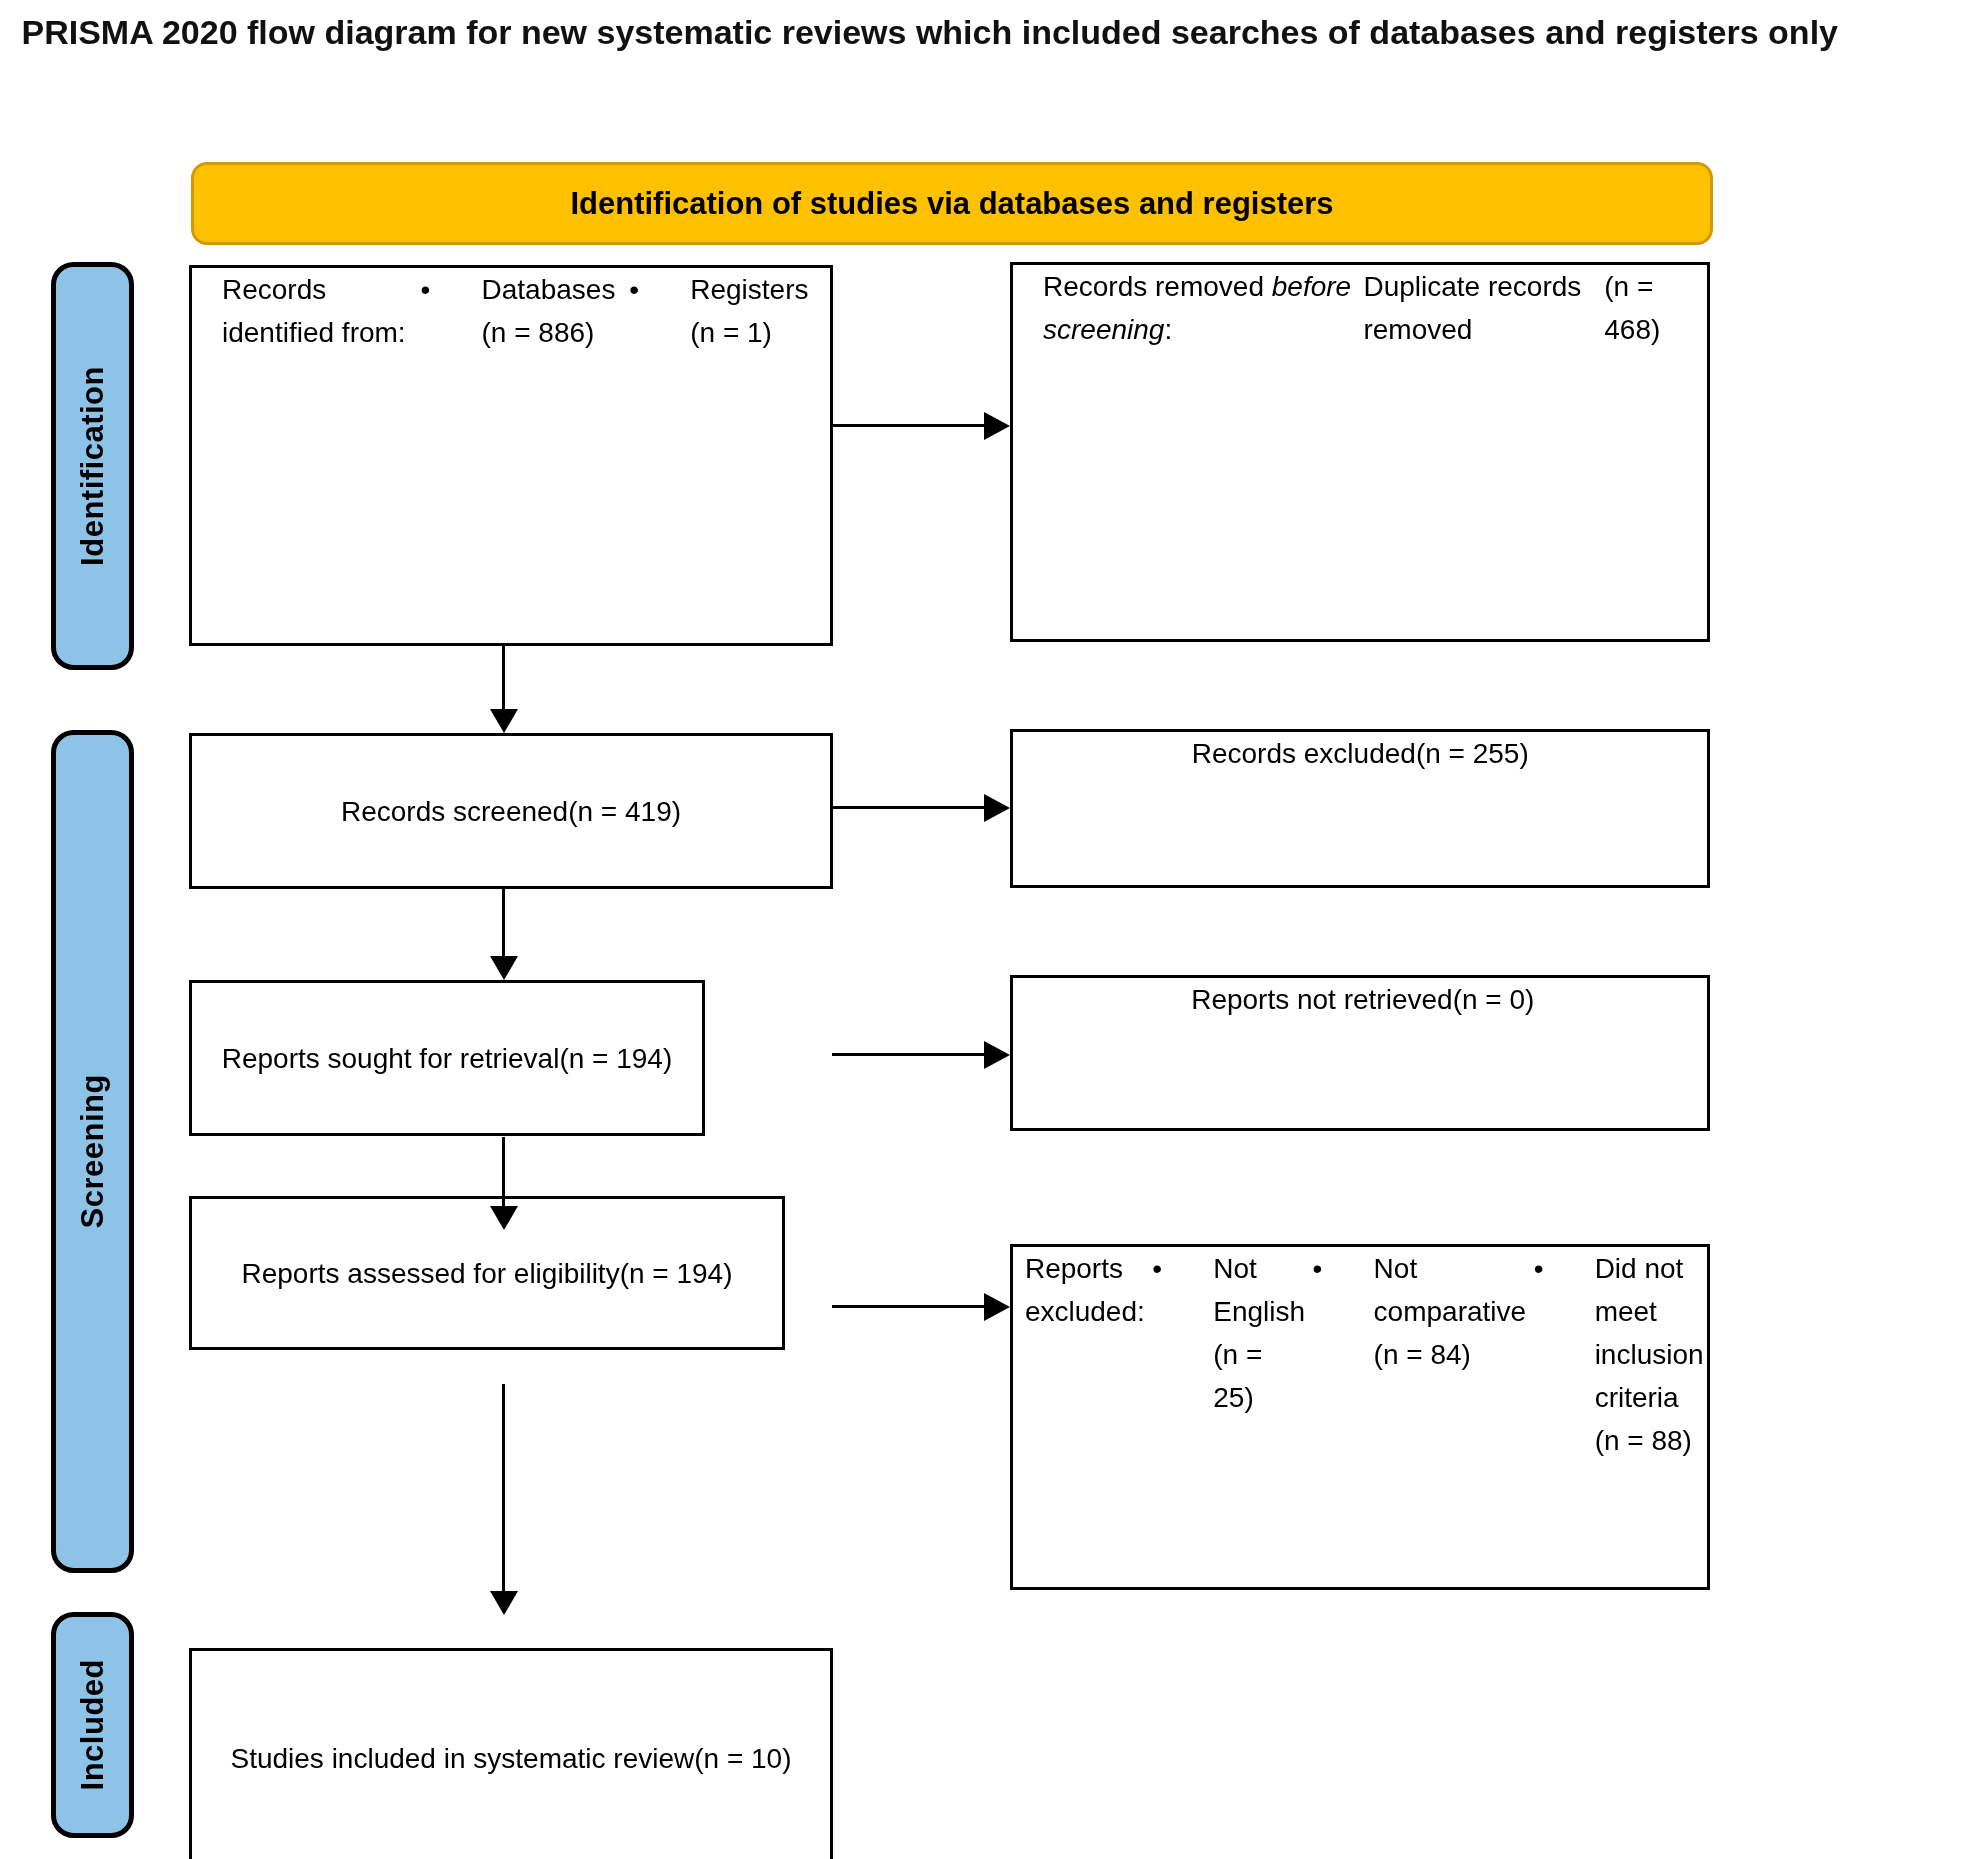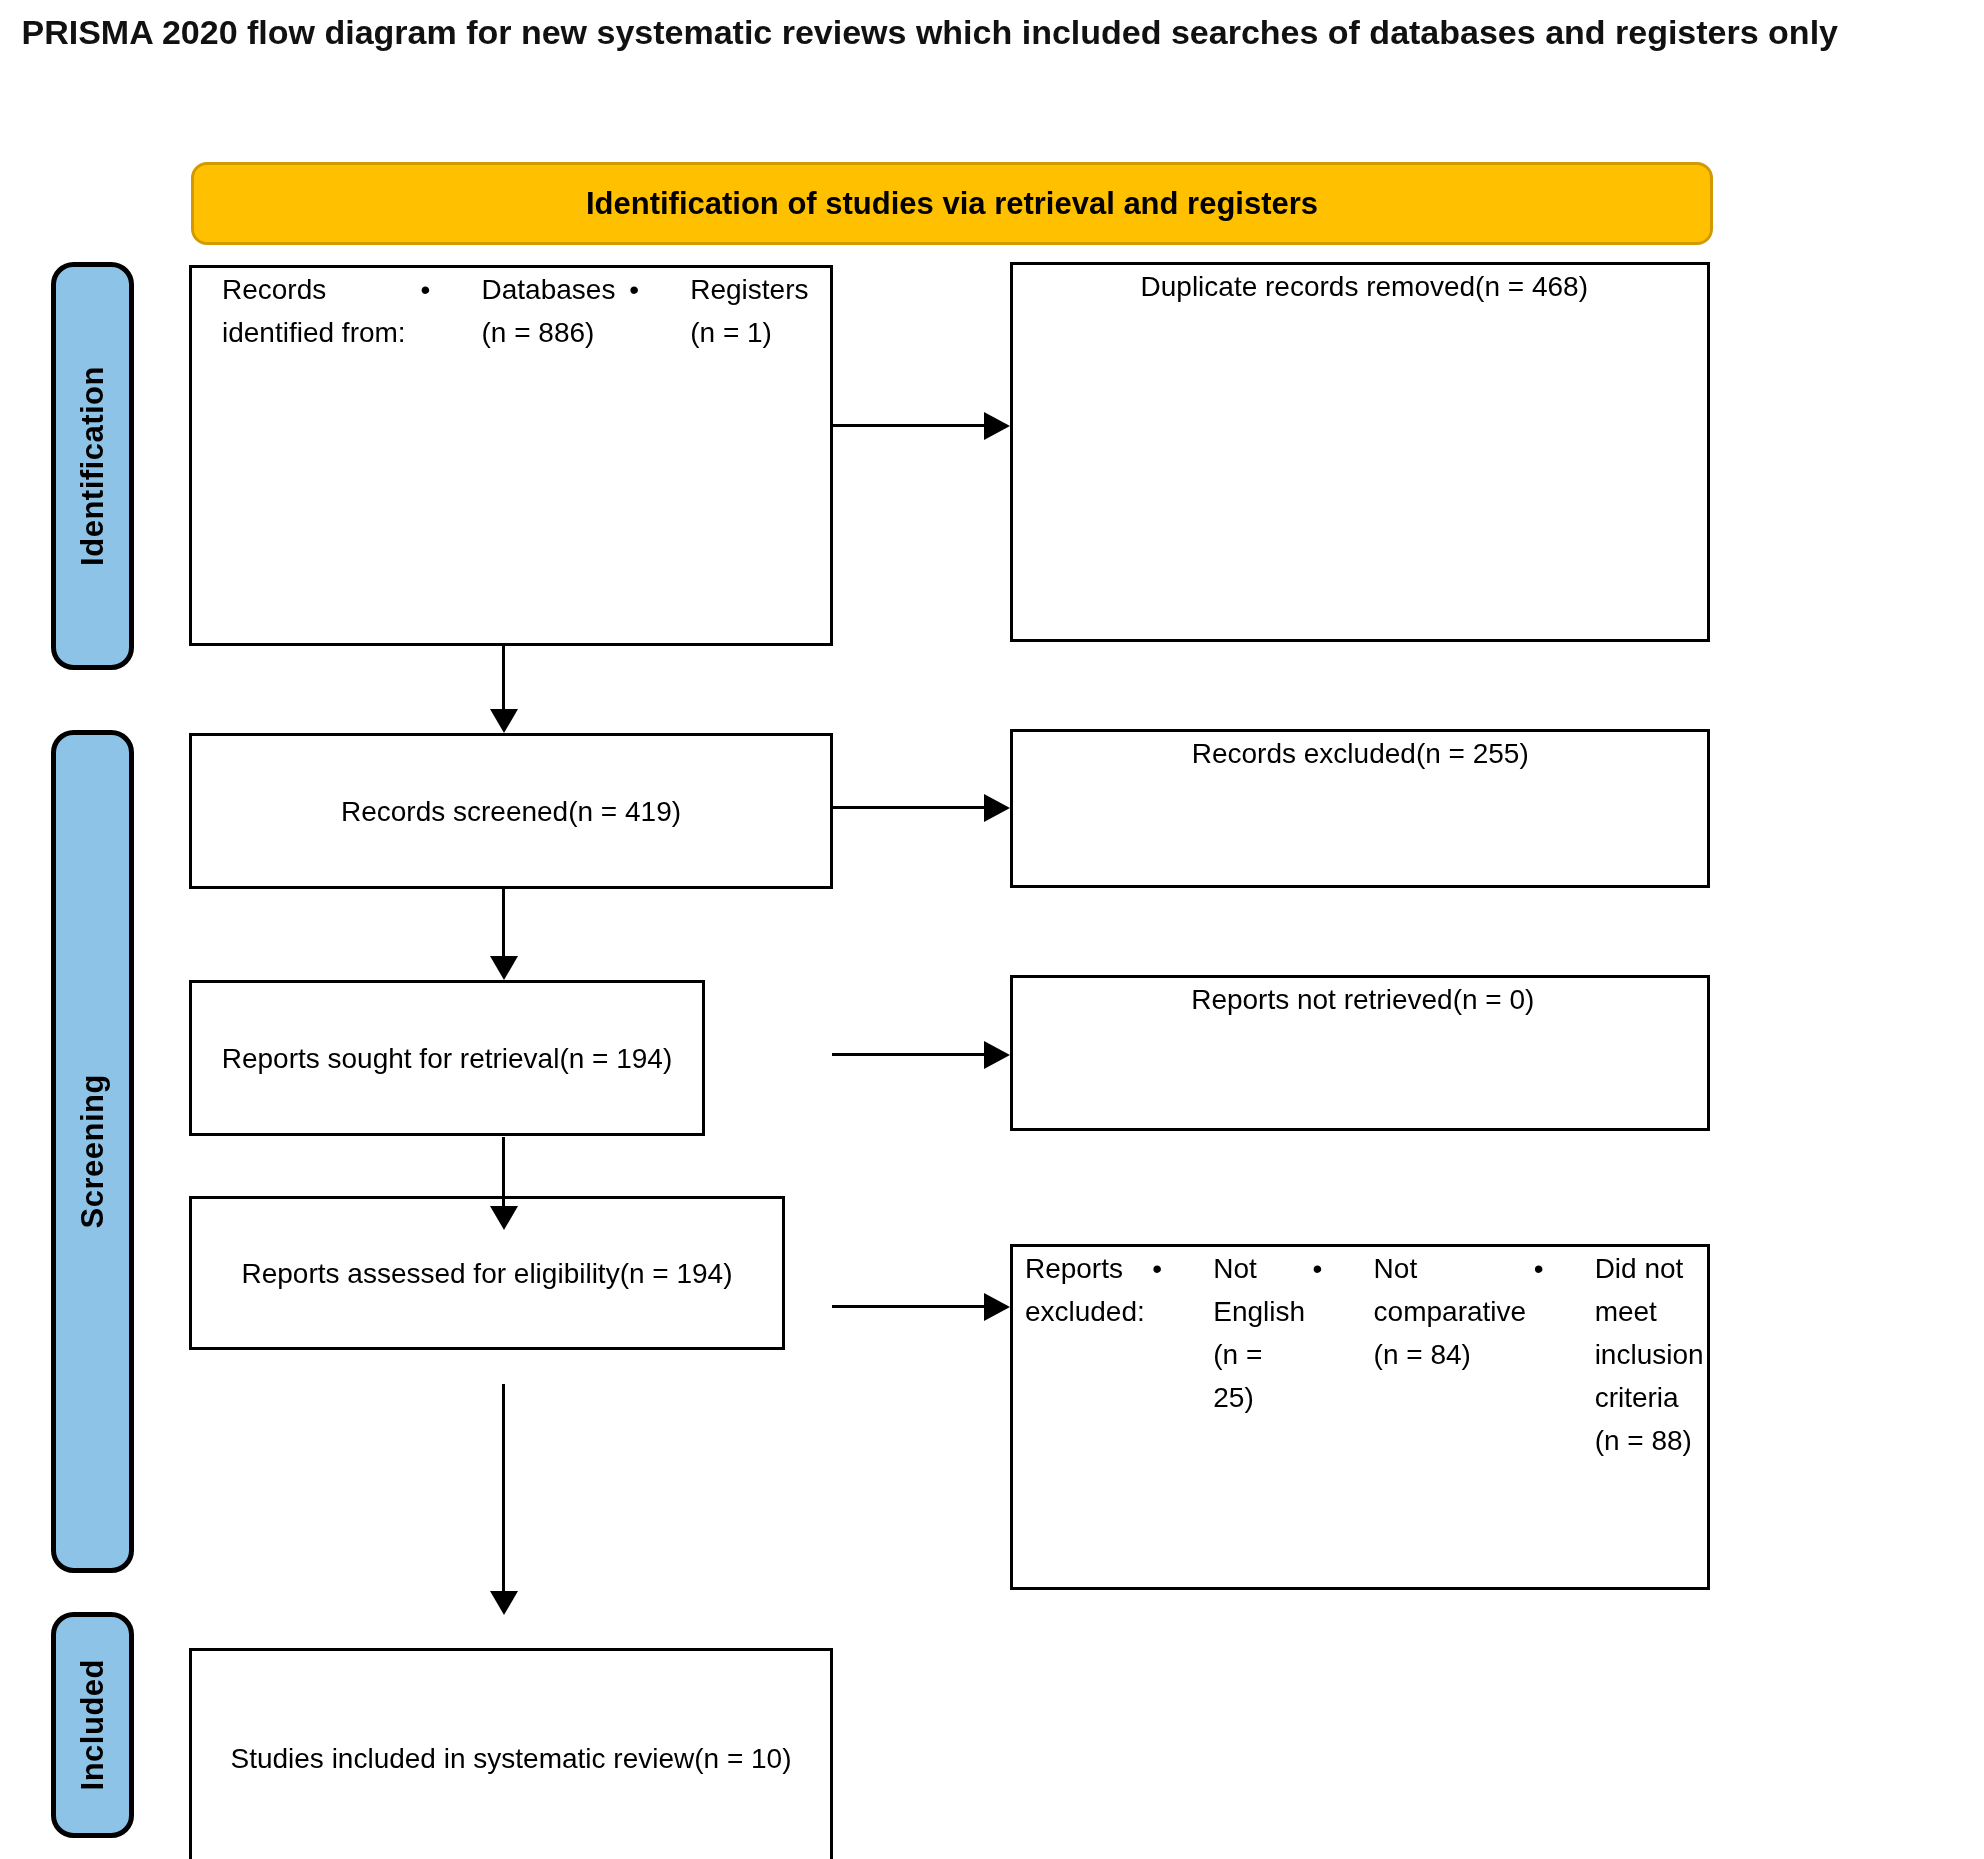--- a/index.html
+++ b/index.html
@@ -96,21 +96,21 @@
   em { font-style: italic; }
 </style>
 </head>
 <body>
 
 <div class="page">
 
   <h1 class="title">PRISMA 2020 flow diagram for new systematic reviews which included searches of databases and registers only</h1>
 
   <div class="banner" style="background-color: rgb(255, 192, 0);">
-    <span>Identification of studies via retrieval and registers</span>
+    <span>Identification of studies via databases and registers</span>
   </div>
 
   <div class="stage" style="top: 262px; height: 408px; background-color: rgb(142, 195, 232);">
     <span class="stage-text">Identification</span>
   </div>
   <div class="stage" style="top: 730px; height: 843px; background-color: rgb(142, 195, 232);">
     <span class="stage-text">Screening</span>
   </div>
   <div class="stage" style="top: 1612px; height: 226px; background-color: rgb(142, 195, 232);">
     <span class="stage-text">Included</span>
@@ -122,20 +122,21 @@
       <span class="bullet-dot">•</span>
       <span>Databases (n = 886)</span>
     </div>
     <div class="bullet-row">
       <span class="bullet-dot">•</span>
       <span>Registers (n = 1)</span>
     </div>
   </div>
 
   <div class="box left" style="left:1010px;top:262px;width:700px;height:380px;">
+    <div><span>Records removed </span><em>before screening</em><span>:</span></div>
     <div>Duplicate records removed</div>
     <div>(n = 468)</div>
   </div>
 
   <div class="box center" style="left:189px;top:733px;width:644px;height:156px;">
     <div>Records screened</div>
     <div>(n = 419)</div>
   </div>
 
   <div class="box left" style="left:1010px;top:729px;width:700px;height:159px;padding-left:22px;">

